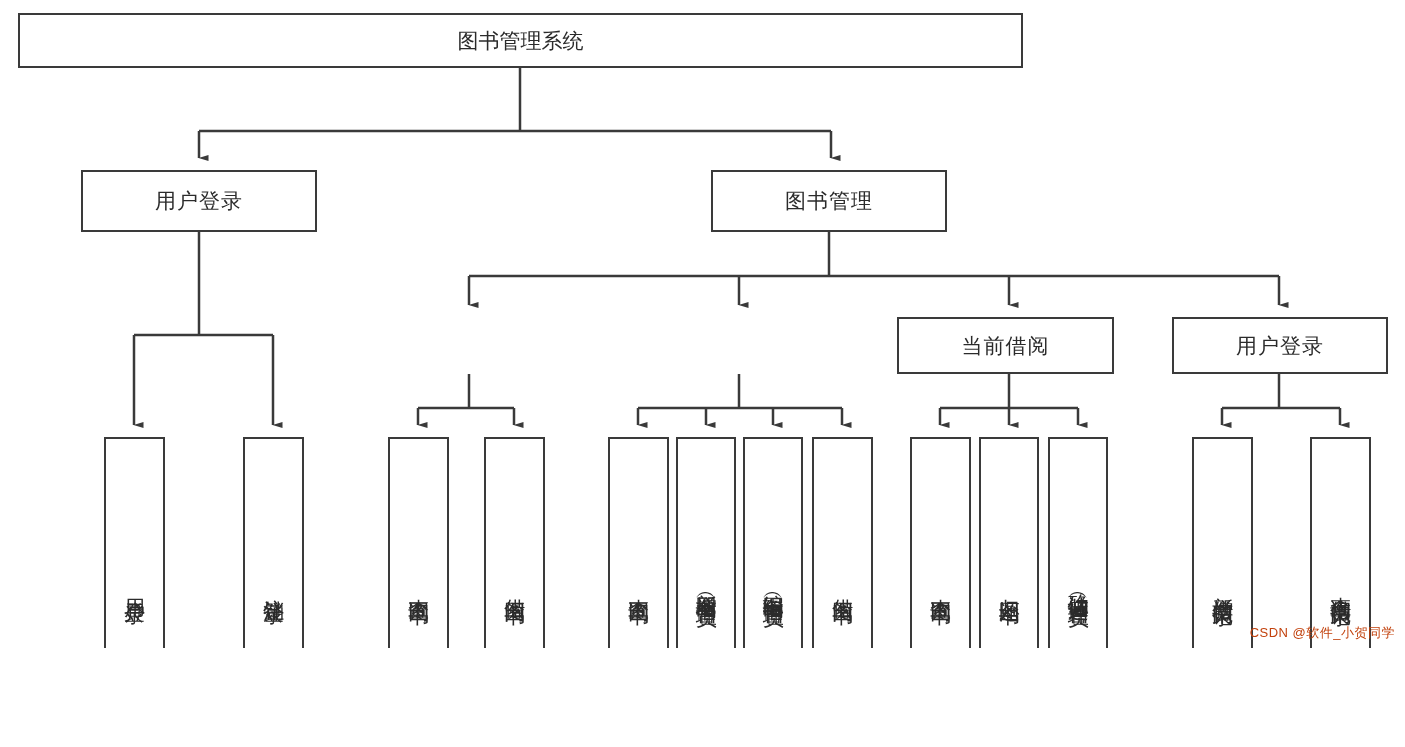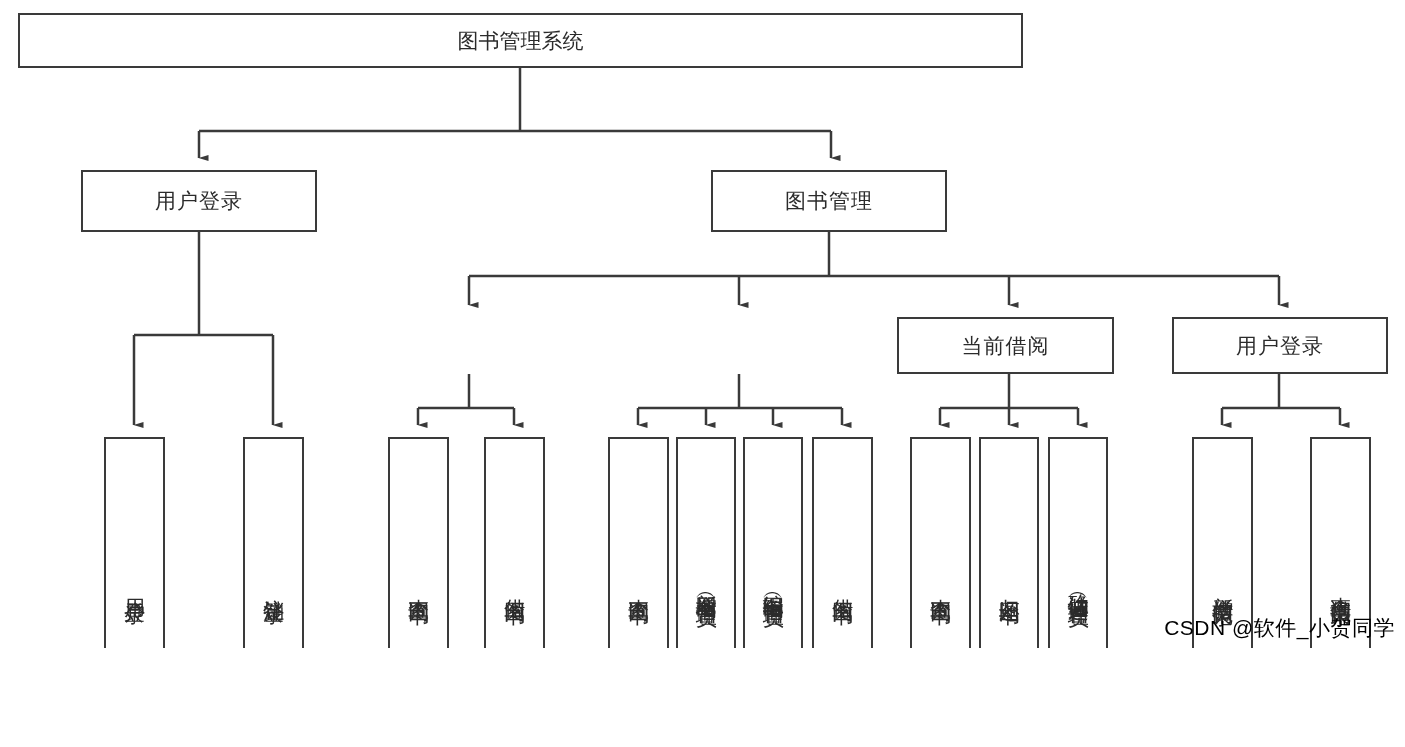--- a/index.html
+++ b/index.html
@@ -7,21 +7,21 @@
   #canvas{position:relative;width:1405px;height:648px;background:#ffffff;overflow:hidden;}
   svg.wires{position:absolute;left:0;top:0;width:1405px;height:747px;pointer-events:none;}
   .node{position:absolute;box-sizing:border-box;border:2.5px solid #3a3a3a;background:#ffffff;
         display:flex;align-items:center;justify-content:center;text-align:center;color:#2b2b2b;}
   .node.h{font-size:21px;letter-spacing:1px;}
   .node.root{font-size:21px;}
   .leaf{position:absolute;box-sizing:border-box;border:2.5px solid #3a3a3a;background:#ffffff;
         display:flex;align-items:center;justify-content:center;}
   .leaf .vtext{writing-mode:vertical-rl;text-orientation:upright;font-size:21px;line-height:1.16;
         color:#2b2b2b;letter-spacing:2px;white-space:nowrap;}
-  .watermark{position:absolute;right:10px;bottom:6px;font-size:21px;color:#000000;
+  .watermark{position:absolute;right:10px;bottom:6px;font-size:13px;color:#c2410c;
         letter-spacing:0.5px;white-space:nowrap;}
 </style>
 </head>
 <body>
 
 <div id="canvas">
 
   <svg class="wires" viewBox="0 0 1405 747">
     <defs>
       <marker id="ah" markerWidth="10" markerHeight="11" refX="3" refY="9.5" orient="auto" markerUnits="userSpaceOnUse">

